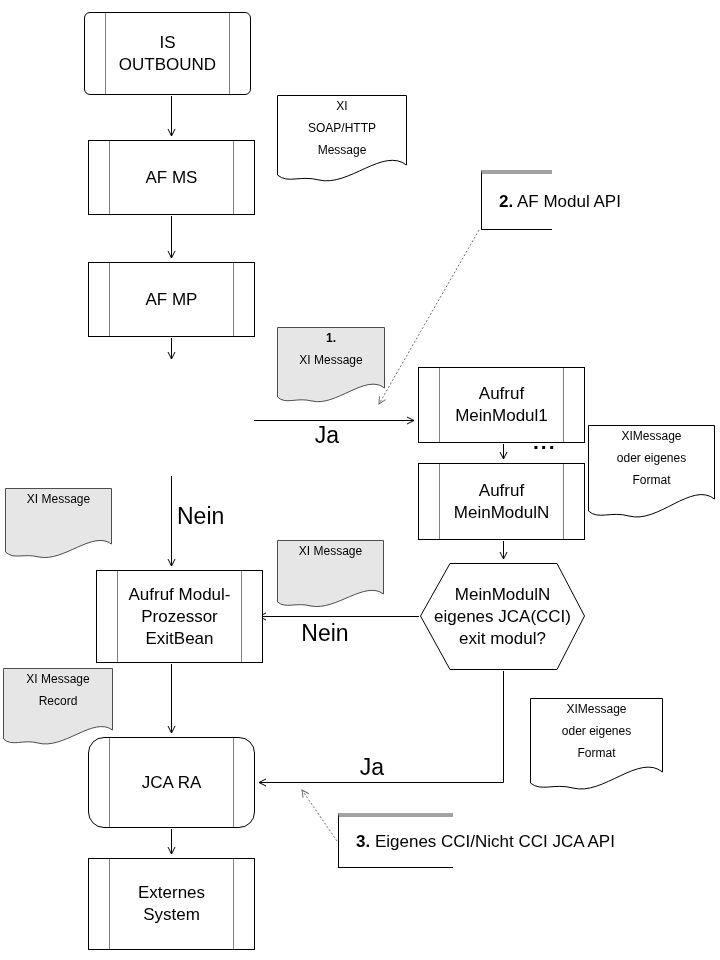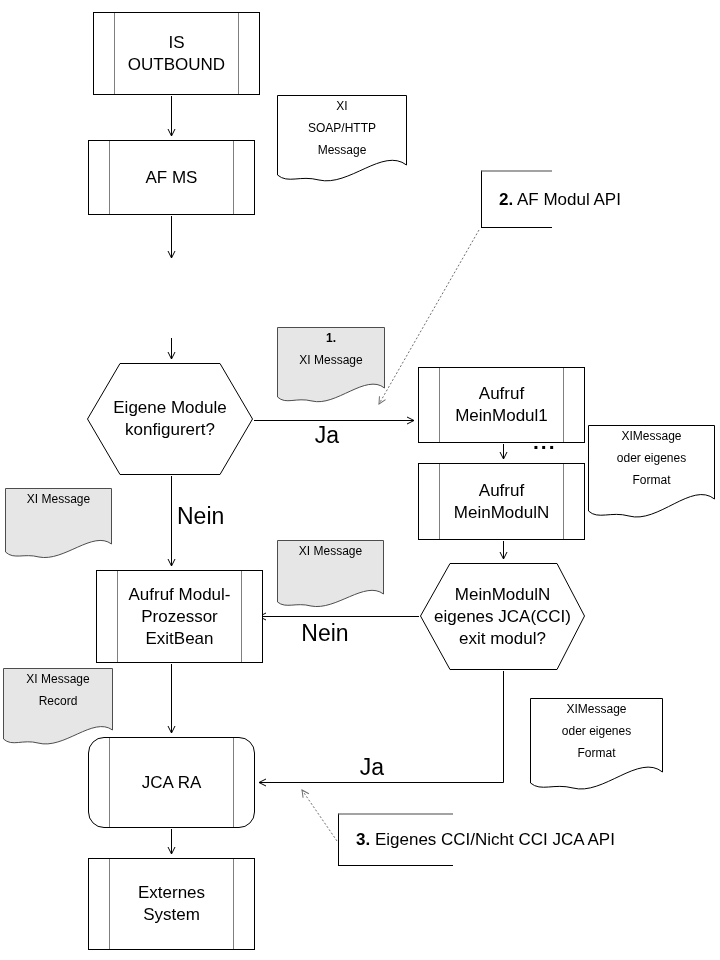--- a/index.html
+++ b/index.html
@@ -22,21 +22,21 @@
   
   .hex{position:absolute;display:flex;align-items:center;justify-content:center;text-align:center;font-size:17px;line-height:22px;}
   .hex svg{position:absolute;left:0;top:0;overflow:visible;}
   .hex .label{position:relative;}
   
   .doc{position:absolute;display:flex;align-items:flex-start;justify-content:center;text-align:center;font-size:12px;line-height:22px;}
   .doc svg{position:absolute;left:0;top:0;overflow:visible;}
   .doc .txt{position:relative;padding-bottom:14px;}
   .doc .num{display:block;font-weight:bold;}
   
-  .callout{position:absolute;border-left:1px solid #000;border-top:2px solid #a3a3a3;border-bottom:1px solid #000;}
+  .callout{position:absolute;border-left:1px solid #000;border-top:4px solid #a3a3a3;border-bottom:1px solid #000;}
   .callout .txt{
     position:absolute;left:17px;top:50%;transform:translateY(-50%);
     white-space:nowrap;font-size:17px;
   }
   .callout .num{font-weight:bold;}
   .edge-label{position:absolute;font-size:23px;text-align:center;}
   .dots{position:absolute;font-size:21px;font-weight:bold;letter-spacing:2px;}
 </style>
 </head>
 <body>
@@ -64,33 +64,38 @@
       <line x1="171.5" y1="476" x2="171.5" y2="566" marker-end="url(#ah)"></line>
       <line x1="171.5" y1="664" x2="171.5" y2="733" marker-end="url(#ah)"></line>
       <line x1="171.5" y1="829" x2="171.5" y2="854" marker-end="url(#ah)"></line>
     </g>
     <g stroke="#6e6e6e" stroke-width="1" fill="none" stroke-dasharray="2,2">
       <line x1="479" y1="230" x2="379" y2="404" marker-end="url(#ahg)"></line>
       <line x1="337" y1="841" x2="302" y2="790" marker-end="url(#ahg)"></line>
     </g>
   </svg>
 
-  <div class="pbox" style="left:93px;top:12px;width:165px;height:81px;">
+  <div class="pbox" style="left:84px;top:12px;width:165px;height:81px;border-radius:6px;">
     <span class="bar l"></span>
     <span class="bar r"></span>
     <span class="label">IS
 OUTBOUND</span>
   </div>
 
   <div class="pbox" style="left:88px;top:140px;width:165px;height:73px;">
     <span class="bar l"></span>
     <span class="bar r"></span>
     <span class="label">AF MS</span>
   </div>
 
+  <div class="pbox" style="left:88px;top:262px;width:165px;height:73px;">
+    <span class="bar l"></span>
+    <span class="bar r"></span>
+    <span class="label">AF MP</span>
+  </div>
 
   <div class="pbox" style="left:418px;top:367px;width:165px;height:74px;">
     <span class="bar l"></span>
     <span class="bar r"></span>
     <span class="label">Aufruf
 MeinModul1</span>
   </div>
 
   <div class="pbox" style="left:418px;top:463px;width:165px;height:75px;">
     <span class="bar l"></span>
@@ -113,27 +118,20 @@
     <span class="label">JCA RA</span>
   </div>
 
   <div class="pbox" style="left:88px;top:858px;width:165px;height:90px;">
     <span class="bar l"></span>
     <span class="bar r"></span>
     <span class="label">Externes
 System</span>
   </div>
 
-  <div class="hex" style="left:87px;top:363px;width:166px;height:112px;">
-    <svg width="166" height="112">
-      <polygon points="0.5,56 33,0.5 133,0.5 165.5,56 133,111.5 33,111.5" fill="#fff" stroke="#000" stroke-width="1"></polygon>
-    </svg>
-    <span class="label">Eigene Module
-konfigurert?</span>
-  </div>
 
   <div class="hex" style="left:420px;top:563px;width:165px;height:107px;">
     <svg width="165" height="107">
       <polygon points="0.5,53 30,0.5 137,0.5 164.5,53 137,106.5 30,106.5" fill="#fff" stroke="#000" stroke-width="1"></polygon>
     </svg>
     <span class="label">MeinModulN
 eigenes JCA(CCI)
 exit modul?</span>
   </div>
 

